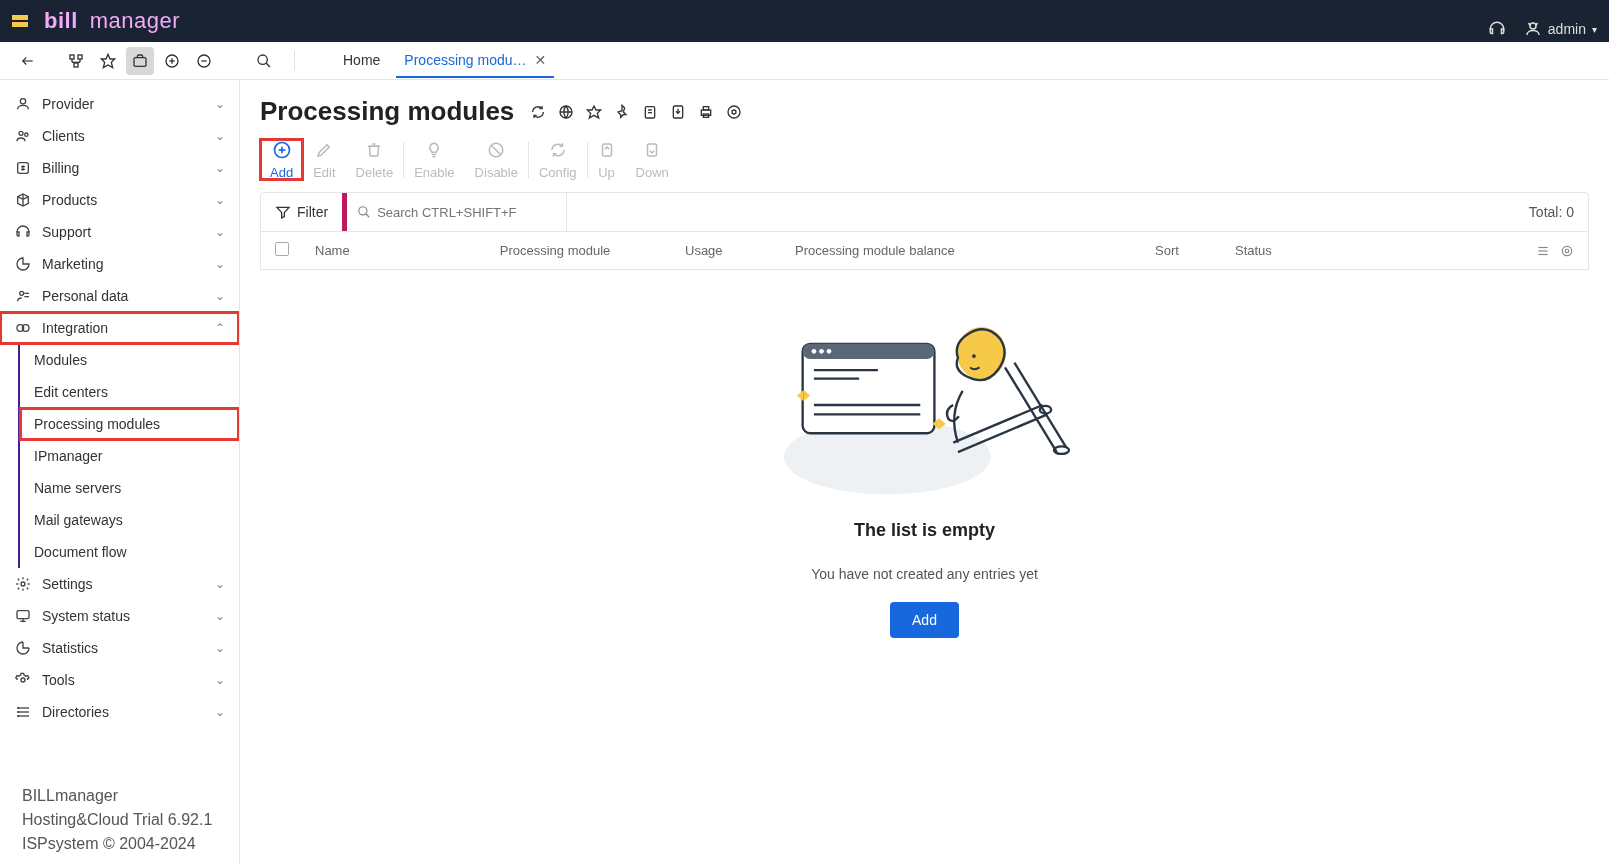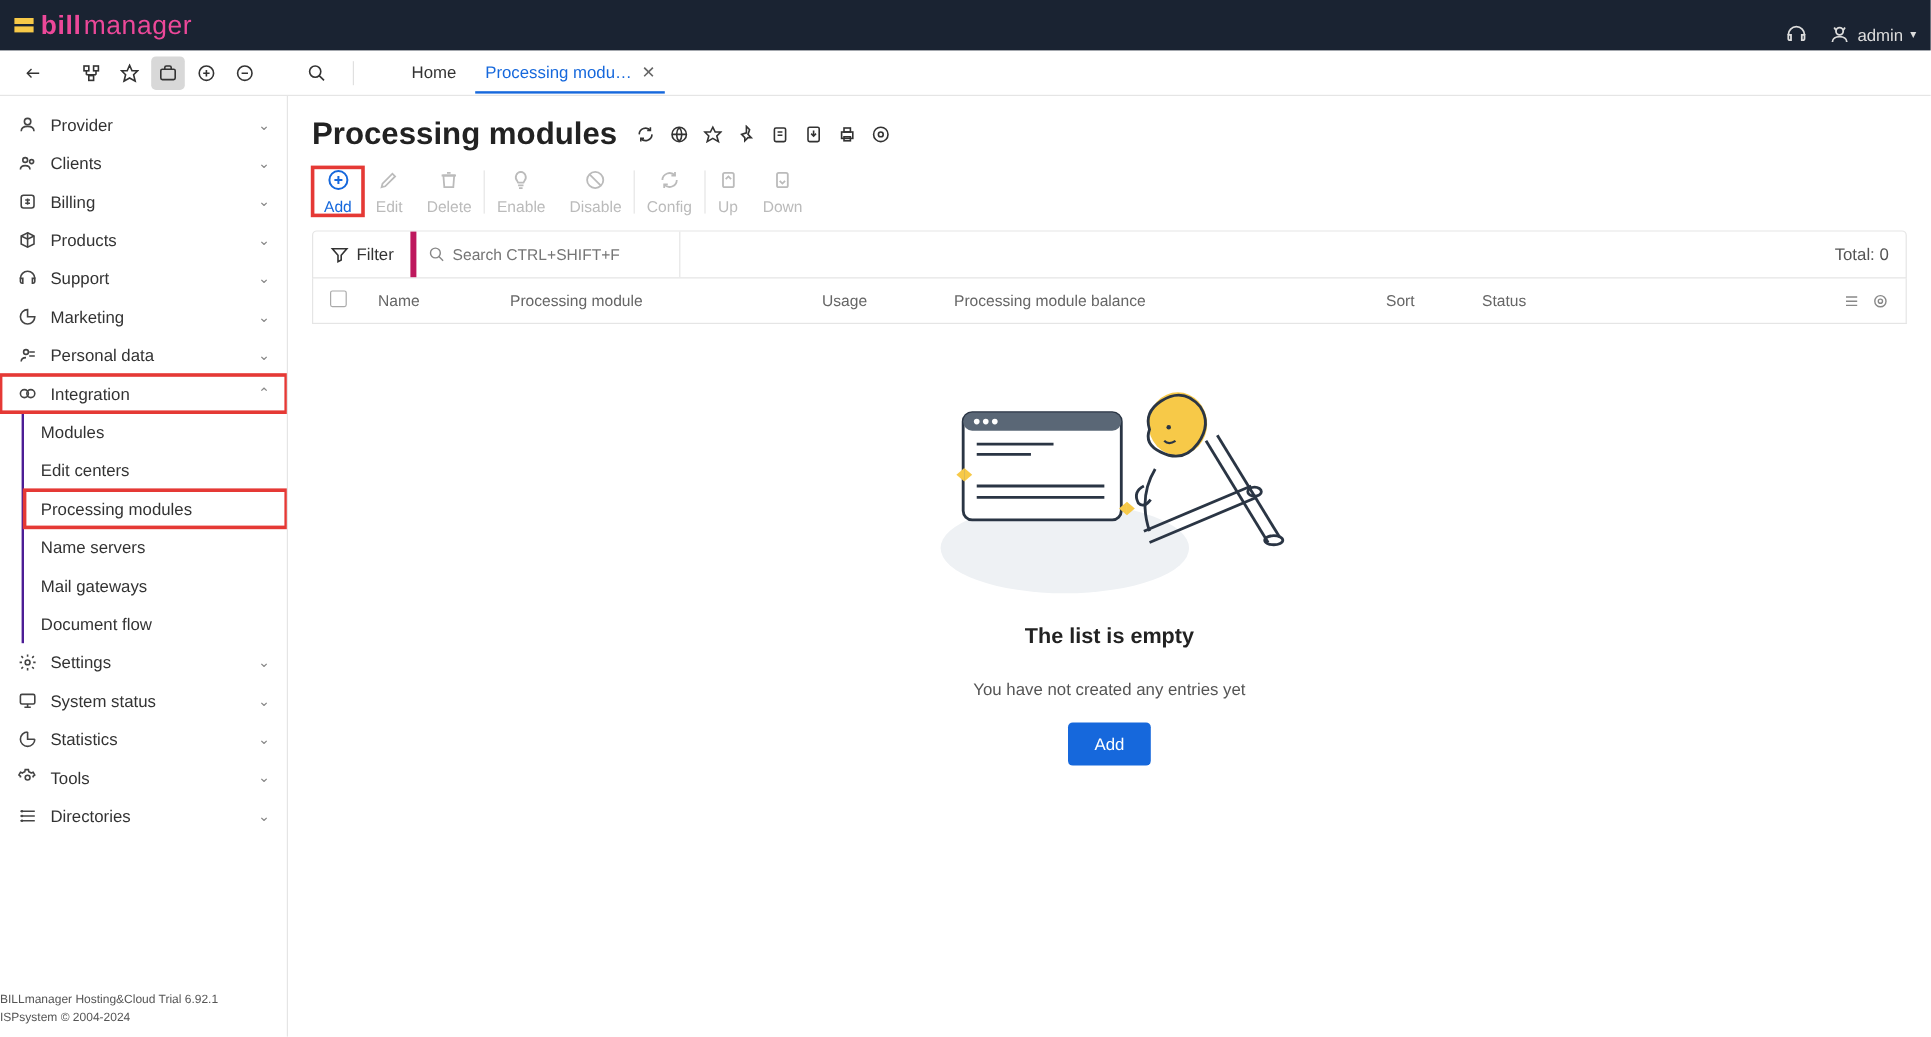--- a/index.html
+++ b/index.html
@@ -1,20 +1,20 @@
 <!DOCTYPE html>
 <html><head>
 <meta charset="utf-8">
 <style>
 * { box-sizing: border-box; margin: 0; padding: 0; }
 body { font-family: Arial, sans-serif; font-size: 14px; color: #333; background: #fff; height: 100vh; overflow: hidden; }
 
 
 .header { background: #1a2332; height: 42px; display: flex; align-items: center; padding: 0 12px; gap: 16px; }
-.logo { display: flex; align-items: center; gap: 2px; color: #ec4899; font-size: 22px; font-weight: 300; letter-spacing: 0.5px; }
+.logo { display: flex; align-items: center; gap: 12px; color: #f0abfc; font-size: 22px; font-weight: 300; letter-spacing: 0.5px; }
 .logo-icon { display: inline-flex; flex-direction: column; gap: 2px; margin-right: 4px; }
 .logo-bar { width: 16px; height: 5px; background: #f7c948; }
 .logo b { font-weight: 700; }
 .search-bar { flex: 0 0 300px; background: #2a3544; height: 30px; border-radius: 4px; display: flex; align-items: center; padding: 0 10px; gap: 8px; color: #aaa; }
 .search-bar input { background: transparent; border: none; outline: none; color: #ddd; flex: 1; font-size: 13px; }
 .search-bar input::placeholder { color: #aaa; }
 .header-right { margin-left: auto; display: flex; align-items: center; gap: 18px; color: #ddd; margin-top: 16px; }
 .header-icon { cursor: pointer; }
 .admin-box { display: flex; align-items: center; gap: 6px; cursor: pointer; }
 
@@ -32,21 +32,21 @@
 
 .body-wrap { display: flex; height: calc(100vh - 80px); }
 .sidebar { width: 240px; border-right: 1px solid #e5e5e5; display: flex; flex-direction: column; position: relative; overflow-y: auto; }
 .sidebar-inner { flex: 1; padding-top: 8px; overflow-y: auto; }
 .nav-item { display: flex; align-items: center; padding: 8px 14px; cursor: pointer; gap: 10px; color: #333; }
 .nav-item .chev { margin-left: auto; color: #888; font-size: 12px; }
 .nav-item .nav-icon { width: 18px; display: flex; justify-content: center; color: #444; }
 .sub-items { border-left: 2px solid #4c1d95; margin-left: 18px; }
 .sub-item { padding: 8px 12px 8px 14px; cursor: pointer; color: #333; }
 .highlight-red { outline: 3px solid #e53935; outline-offset: -2px; }
-.sidebar-footer { padding: 8px 0; font-size: 10px; color: #555; line-height: 1.5; border-top: 1px solid transparent; }
+.sidebar-footer { padding: 8px 22px; font-size: 16px; color: #555; line-height: 1.5; border-top: 1px solid transparent; }
 
 
 .content { flex: 1; padding: 16px 20px; overflow-y: auto; }
 .page-head { display: flex; align-items: center; gap: 14px; margin-bottom: 12px; }
 .page-title { font-size: 26px; font-weight: 700; color: #222; }
 .head-icons { display: flex; gap: 8px; color: #444; }
 .head-icons span { cursor: pointer; width: 20px; height: 20px; display: flex; align-items: center; justify-content: center; }
 
 .toolbar { display: flex; align-items: center; gap: 0; margin-bottom: 12px; }
 .tool-btn { display: flex; flex-direction: column; align-items: center; padding: 0 10px; cursor: pointer; gap: 4px; color: #bbb; font-size: 13px; }
@@ -57,21 +57,21 @@
 .filter-row { border: 1px solid #e5e5e5; border-radius: 4px 4px 0 0; display: flex; align-items: center; height: 40px; }
 .filter-btn { padding: 0 14px; display: flex; align-items: center; gap: 6px; cursor: pointer; color: #333; border-right: 5px solid #be185d; height: 100%; }
 .search-inl { padding: 0 10px; display: flex; align-items: center; gap: 6px; flex: 0 0 220px; color: #888; border-right: 1px solid #e5e5e5; height: 100%; }
 .search-inl input { border: none; outline: none; font-size: 13px; flex: 1; }
 .total { margin-left: auto; padding: 0 14px; color: #555; }
 
 .table-head-row { border: 1px solid #e5e5e5; border-top: none; display: flex; align-items: center; height: 38px; padding: 0 14px; color: #666; font-size: 13px; gap: 0; }
 .th { }
 .th-check { width: 40px; }
 .th-name { width: 110px; }
-.th-pm { width: 260px; }
+.th-pm { width: 260px; text-align: center; }
 .th-usage { width: 110px; }
 .th-bal { width: 360px; }
 .th-sort { width: 80px; }
 .th-status { width: 100px; }
 .th-actions { margin-left: auto; display: flex; gap: 10px; color: #888; }
 
 .empty-state { display: flex; flex-direction: column; align-items: center; padding: 40px 0 30px; }
 .empty-illus { width: 320px; margin-bottom: 20px; }
 .empty-title { font-size: 18px; font-weight: 700; color: #222; margin-bottom: 25px; }
 .empty-sub { color: #555; margin-bottom: 20px; }
@@ -263,20 +263,21 @@
               <circle cx="16" cy="12" r="5"></circle>
             </svg>
           </span>
         <span>Integration</span>
         <span class="chev">⌃</span>
       </div>
       <div class="sub-items">
         <div class="sub-item"><span>Modules</span></div>
         <div class="sub-item"><span>Edit centers</span></div>
         <div class="sub-item highlight-red"><span>Processing modules</span></div>
+        <div class="sub-item"><span>IPmanager</span></div>
         <div class="sub-item"><span>Name servers</span></div>
         <div class="sub-item"><span>Mail gateways</span></div>
         <div class="sub-item"><span>Document flow</span></div>
       </div>
       <div class="nav-item">
         <span class="nav-icon">
             <svg width="16" height="16" viewBox="0 0 24 24" fill="none" stroke="#444" stroke-width="2">
               <circle cx="12" cy="12" r="3"></circle>
               <path d="M12 2v3M12 19v3M4.2 4.2l2.1 2.1M17.7 17.7l2.1 2.1M2 12h3M19 12h3M4.2 19.8l2.1-2.1M17.7 6.3l2.1-2.1"></path>
             </svg>

